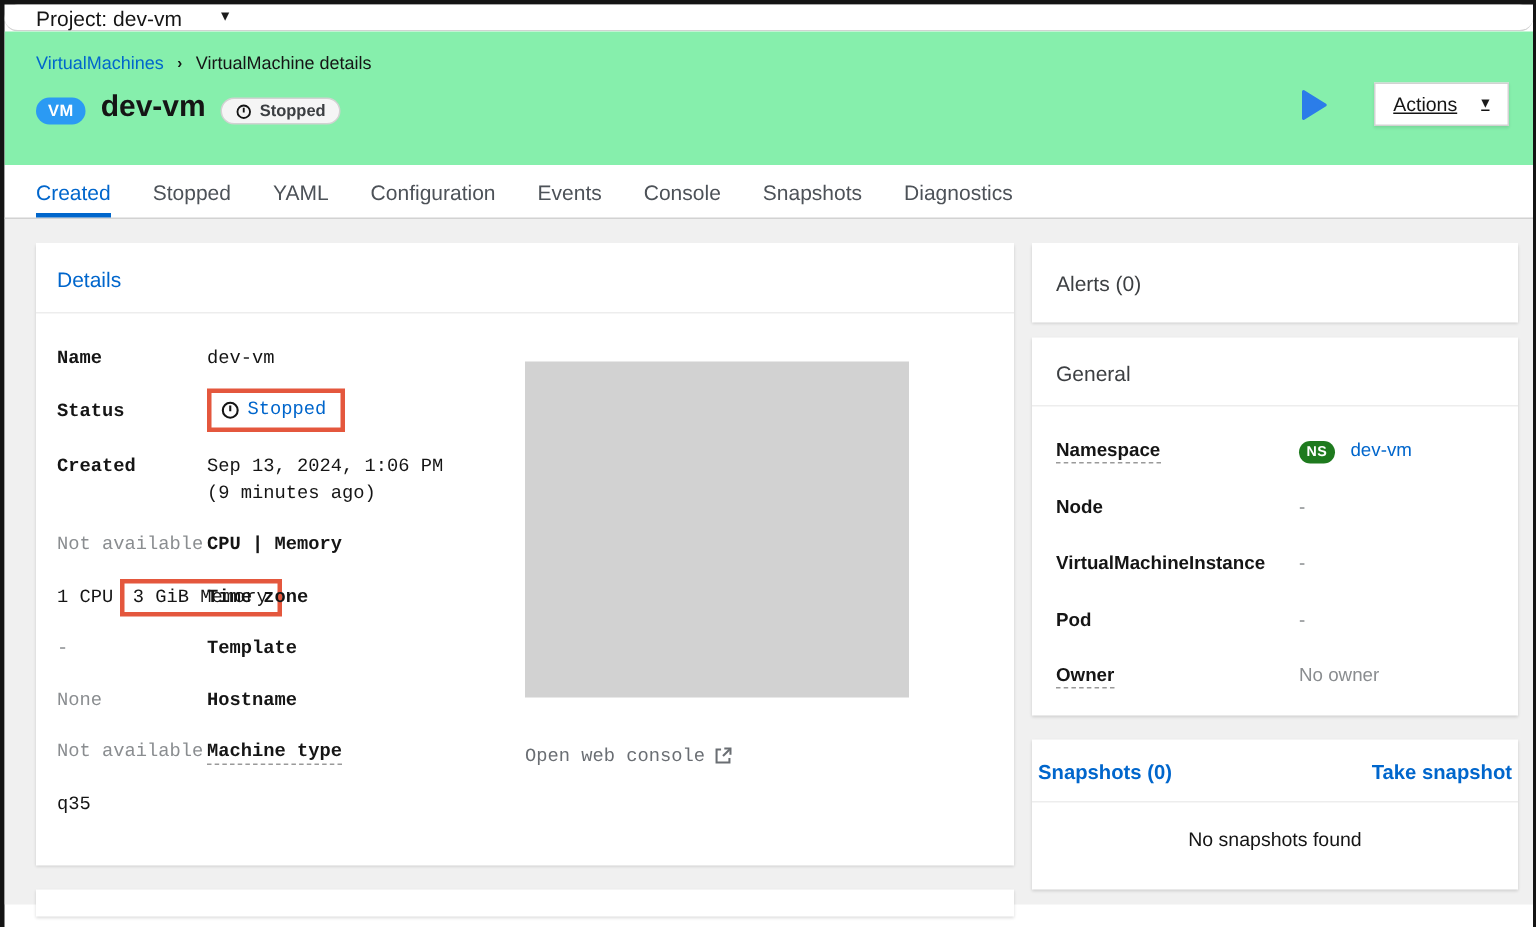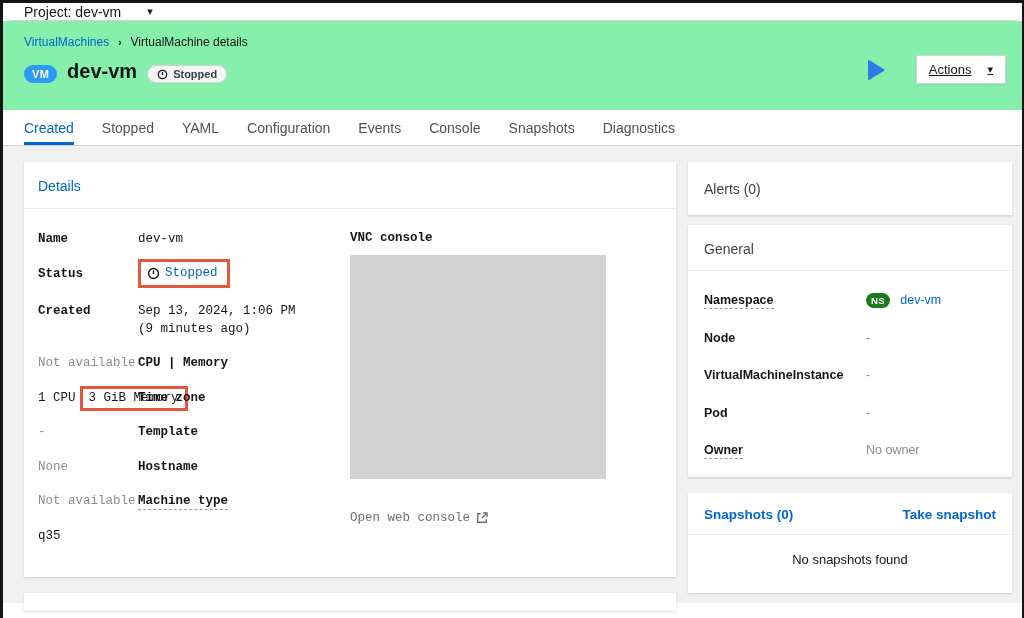--- a/index.html
+++ b/index.html
@@ -76,21 +76,21 @@
   .side-col{display:flex;flex-direction:column;}
   .alerts-card{height:53px;display:flex;align-items:center;padding:0 16px;font-size:14px;
     color:#3c3f42;margin-bottom:10px;cursor:pointer;}
   .general-card{height:252px;margin-bottom:16px;overflow:hidden;}
   .side-header{padding:16px 16px 13px;font-size:14px;color:#3c3f42;}
   .side-dl{display:grid;grid-template-columns:162px 1fr;row-gap:20px;font-size:12.5px;
     padding:21px 16px 0 16px;align-content:start;}
   .ns-badge{background:var(--ns_badge);color:#fff;font-weight:bold;font-size:9.5px;
     border-radius:9px;padding:2px 5px;margin-right:7px;letter-spacing:.3px;}
   .snap-card{height:100px;overflow:hidden;}
-  .snap-header{display:flex;justify-content:space-between;align-items:center;padding:14px 16px 12px;}
+  .snap-header{display:flex;justify-content:space-between;align-items:center;padding:14px 4px 12px;}
   .snap-link{font-size:13.5px;font-weight:600;color:var(--accent);cursor:pointer;}
   .snap-empty{text-align:center;font-size:13px;padding-top:17px;}
 </style>
 </head>
 <body>
 
 <div class="masthead">
   <span style="display:flex;align-items:center;gap:26px;cursor:pointer;">
     <span>Project: dev-vm</span>
     <span class="caret">▾</span>
@@ -185,21 +185,20 @@
           <span class="dd muted">None</span>
 
           <span class="dt">Hostname</span>
           <span class="dd muted">Not available</span>
 
           <span class="dt"><span class="dashed">Machine type</span></span>
           <span class="dd">q35</span>
         </div>
 
         <div class="vnc-col">
-          <div class="vnc-title">VNC console</div>
           <div class="vnc-box"></div>
           <div class="open-console">
             <span>Open web console</span>
             <span style="display:flex;">
               <svg width="12" height="12" viewBox="0 0 14 14">
                   <path d="M5.5 2 H2 V12 H12 V8.5" fill="none" stroke="#6a6e73" stroke-width="1.6"></path>
                   <path d="M8 1.2 H12.8 V6" fill="none" stroke="#6a6e73" stroke-width="1.6"></path>
                   <line x1="12.3" y1="1.7" x2="7" y2="7" stroke="#6a6e73" stroke-width="1.6"></line>
                 </svg>
             </span>

